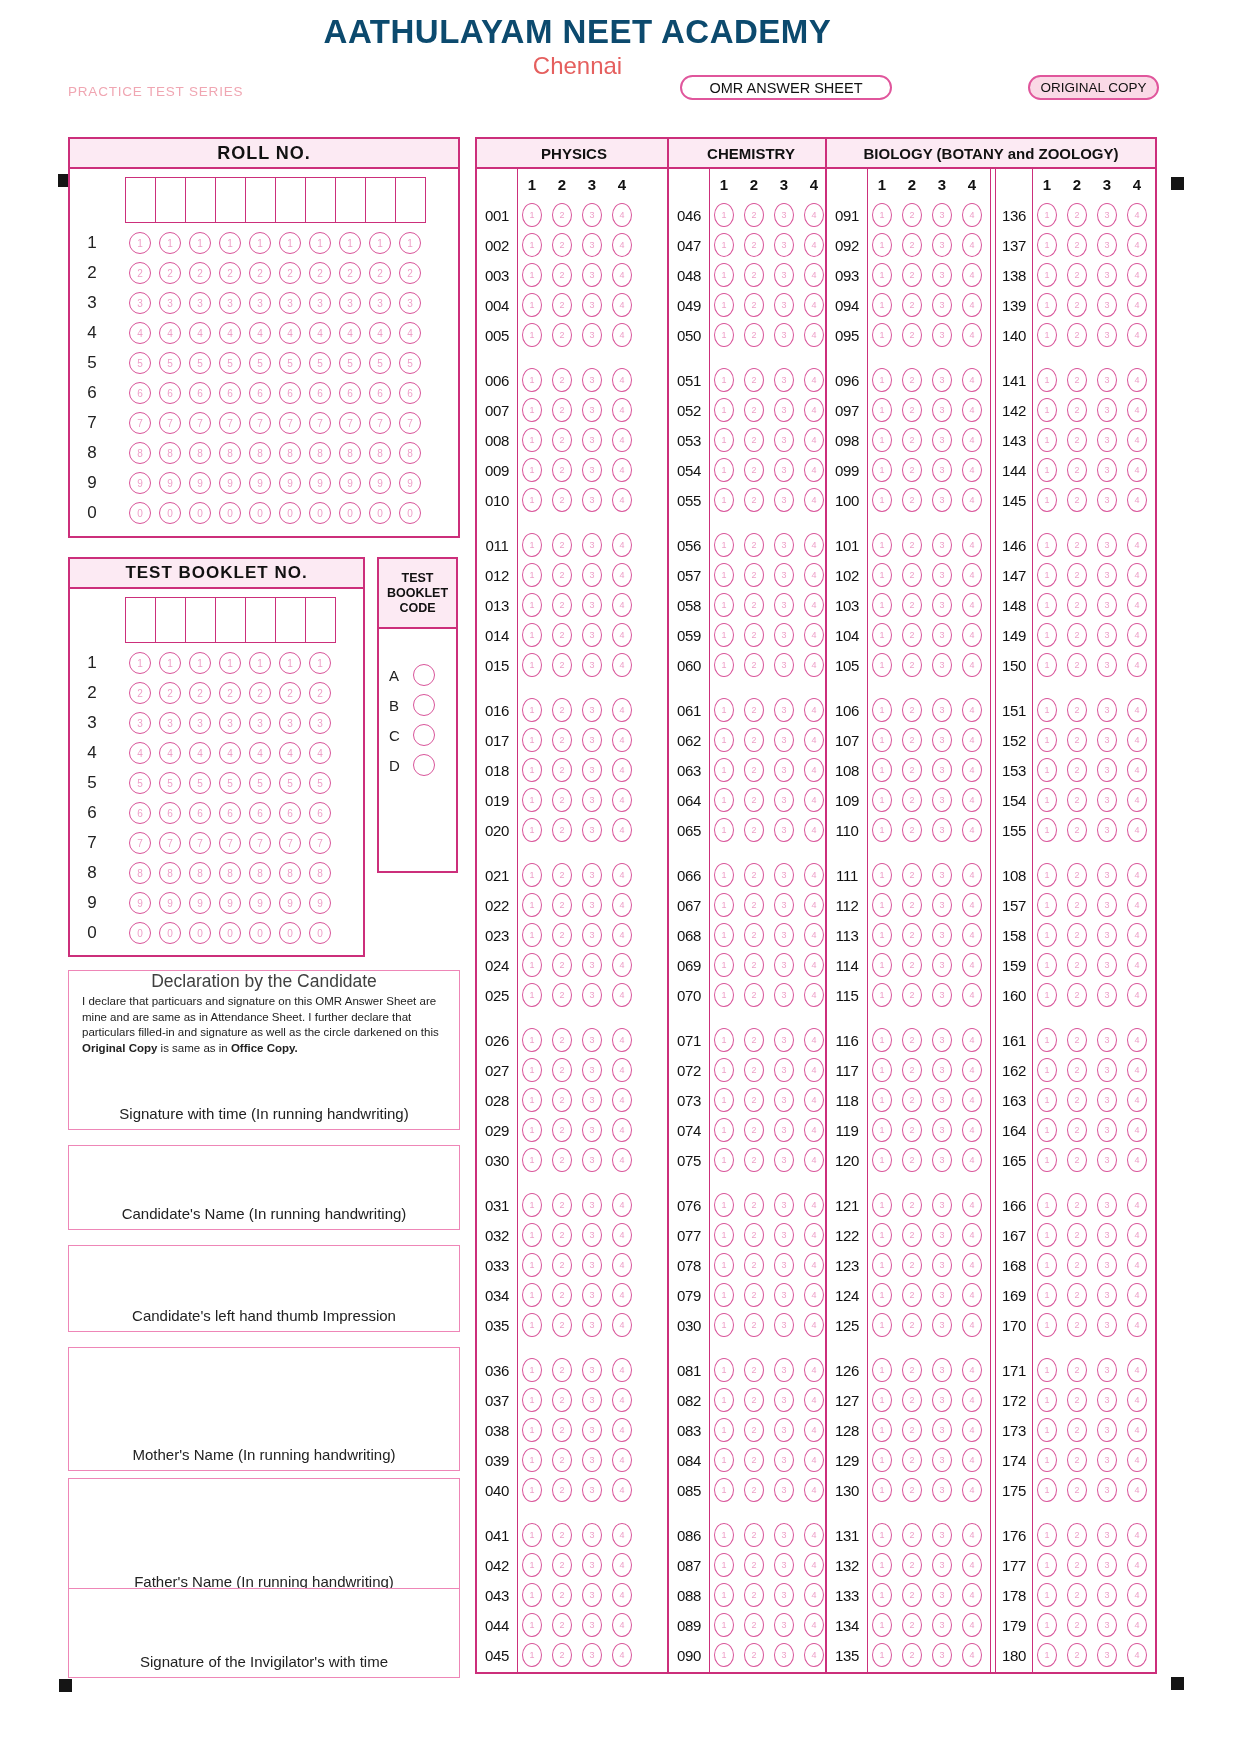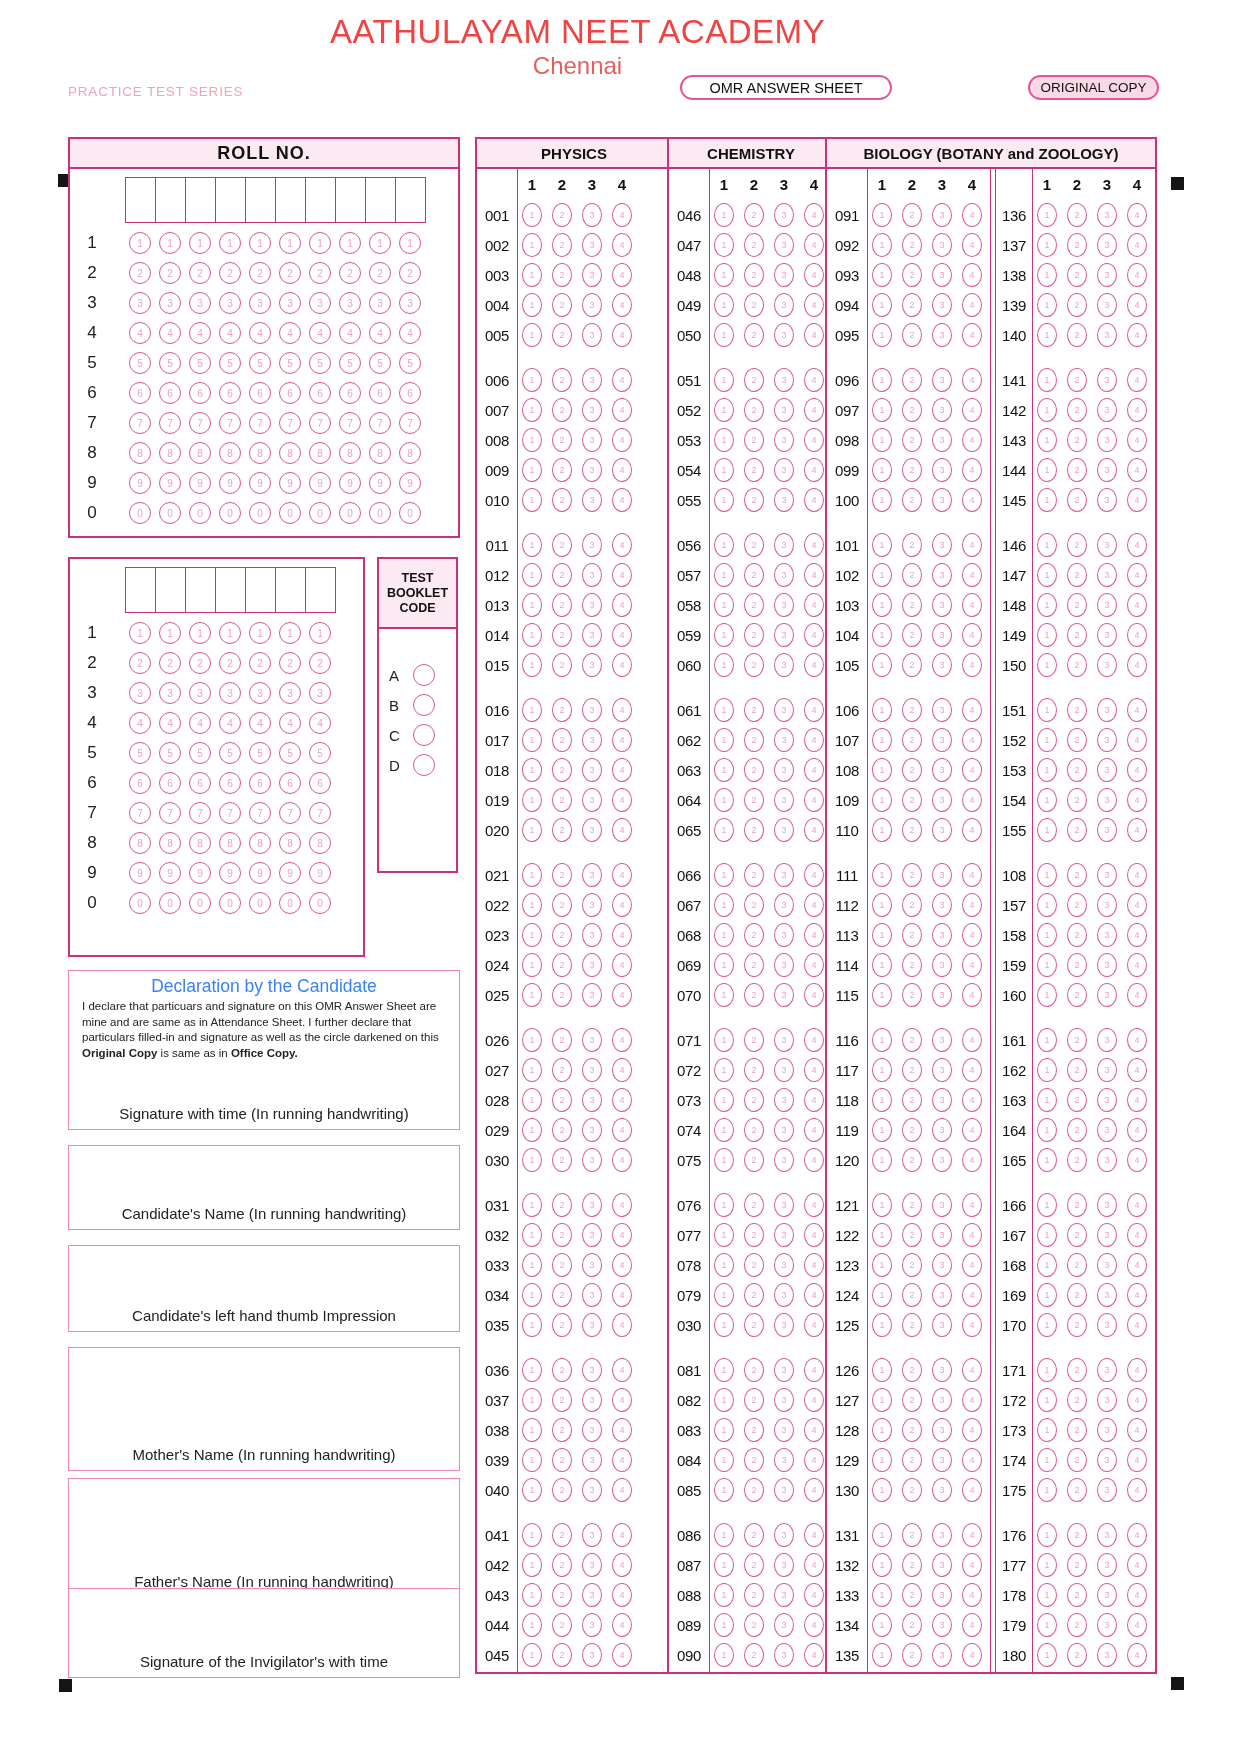--- a/index.html
+++ b/index.html
@@ -2,21 +2,21 @@
 <html><head>
 <meta charset="utf-8">
 <style>
   html,body{margin:0;padding:0;}
   body{
     width:1241px;height:1754px;position:relative;background:#ffffff;
     font-family:"Liberation Sans",sans-serif;color:#111;overflow:hidden;
   }
   
   .academy-title{position:absolute;top:13px;left:0;width:1155px;text-align:center;
-    font-size:33px;font-weight:normal;color:#ef4444;letter-spacing:.5px;}
+    font-size:33px;font-weight:bold;color:#0c4a6e;letter-spacing:.5px;}
   .city{position:absolute;top:52px;left:0;width:1155px;text-align:center;
     font-size:24px;color:#e55f5e;}
   .series{position:absolute;top:84px;left:68px;font-size:13.5px;color:#f0a6b2;letter-spacing:.8px;}
   .badge{position:absolute;top:75px;height:25px;border:2px solid #e0569c;border-radius:15px;
     display:flex;align-items:center;justify-content:center;color:#111;box-sizing:border-box;}
   .badge.omr{left:680px;width:212px;background:#fff;font-size:14.5px;}
   .badge.orig{left:1028px;width:131px;background:#fad9e6;font-size:13.5px;}
   .regmark{position:absolute;width:13px;height:13px;background:#151515;}
   
   .panel{position:absolute;border:2px solid #cc2f7b;background:#fff;box-sizing:border-box;}
@@ -38,21 +38,21 @@
   
   .code-header{height:68px;background:#fceaf3;border-bottom:2px solid #cc2f7b;
     display:flex;flex-direction:column;align-items:center;justify-content:center;
     font-weight:bold;font-size:12.5px;line-height:15px;color:#111;}
   .code-rows{margin-top:31px;}
   .code-row{height:30px;display:flex;align-items:center;padding-left:10px;}
   .code-letter{width:18px;font-size:15px;color:#222;}
   .code-bubble{width:20px;height:20px;border:1.6px solid #d9559a;border-radius:50%;margin-left:6px;background:#fff;}
   
   .sigbox{position:absolute;left:68px;width:392px;border:1.5px solid #ee86b7;background:#fff;box-sizing:border-box;}
-  .decl-title{margin-top:5px;text-align:center;font-size:17.5px;color:#3b82f6;}
+  .decl-title{text-align:center;font-size:17.5px;color:#404040;}
   .decl-text{margin:2px 10px 0 13px;font-size:11.5px;line-height:15.5px;color:#222;}
   .decl-text b{font-weight:bold;}
   .sig-label{position:absolute;bottom:7px;left:0;width:100%;text-align:center;font-size:15px;color:#222;}
   
   .ans-panel{position:absolute;top:137px;height:1537px;border:2px solid #cc2f7b;background:#fff;box-sizing:border-box;}
   .blocks{display:flex;align-items:stretch;height:1503px;}
   .qblock{position:relative;flex:none;}
   .numsep{position:absolute;left:40px;top:0;bottom:0;width:0;border-left:1.5px solid #cc2f7b;}
   .qblock.narrow .numsep{left:36px;}
   .bio-divider{flex:none;width:6px;border-left:1.5px solid #cc2f7b;border-right:1.5px solid #cc2f7b;box-sizing:border-box;}
@@ -423,20 +423,21 @@
           <span class="bubble">0</span>
         </span>
         <span class="bcell">
           <span class="bubble">0</span>
         </span>
       </div>
     </div>
 </div>
 
 <div class="panel" style="left:68px;top:557px;width:297px;height:400px;">
+  <div class="panel-header big" style="font-size:17px;">TEST BOOKLET NO.</div>
   <div class="digit-boxes" id="booklet-boxes">
       <div class="dbox"></div>
       <div class="dbox"></div>
       <div class="dbox"></div>
       <div class="dbox"></div>
       <div class="dbox"></div>
       <div class="dbox"></div>
       <div class="dbox"></div>
     </div>
   <div class="bubble-rows" id="booklet-grid">

